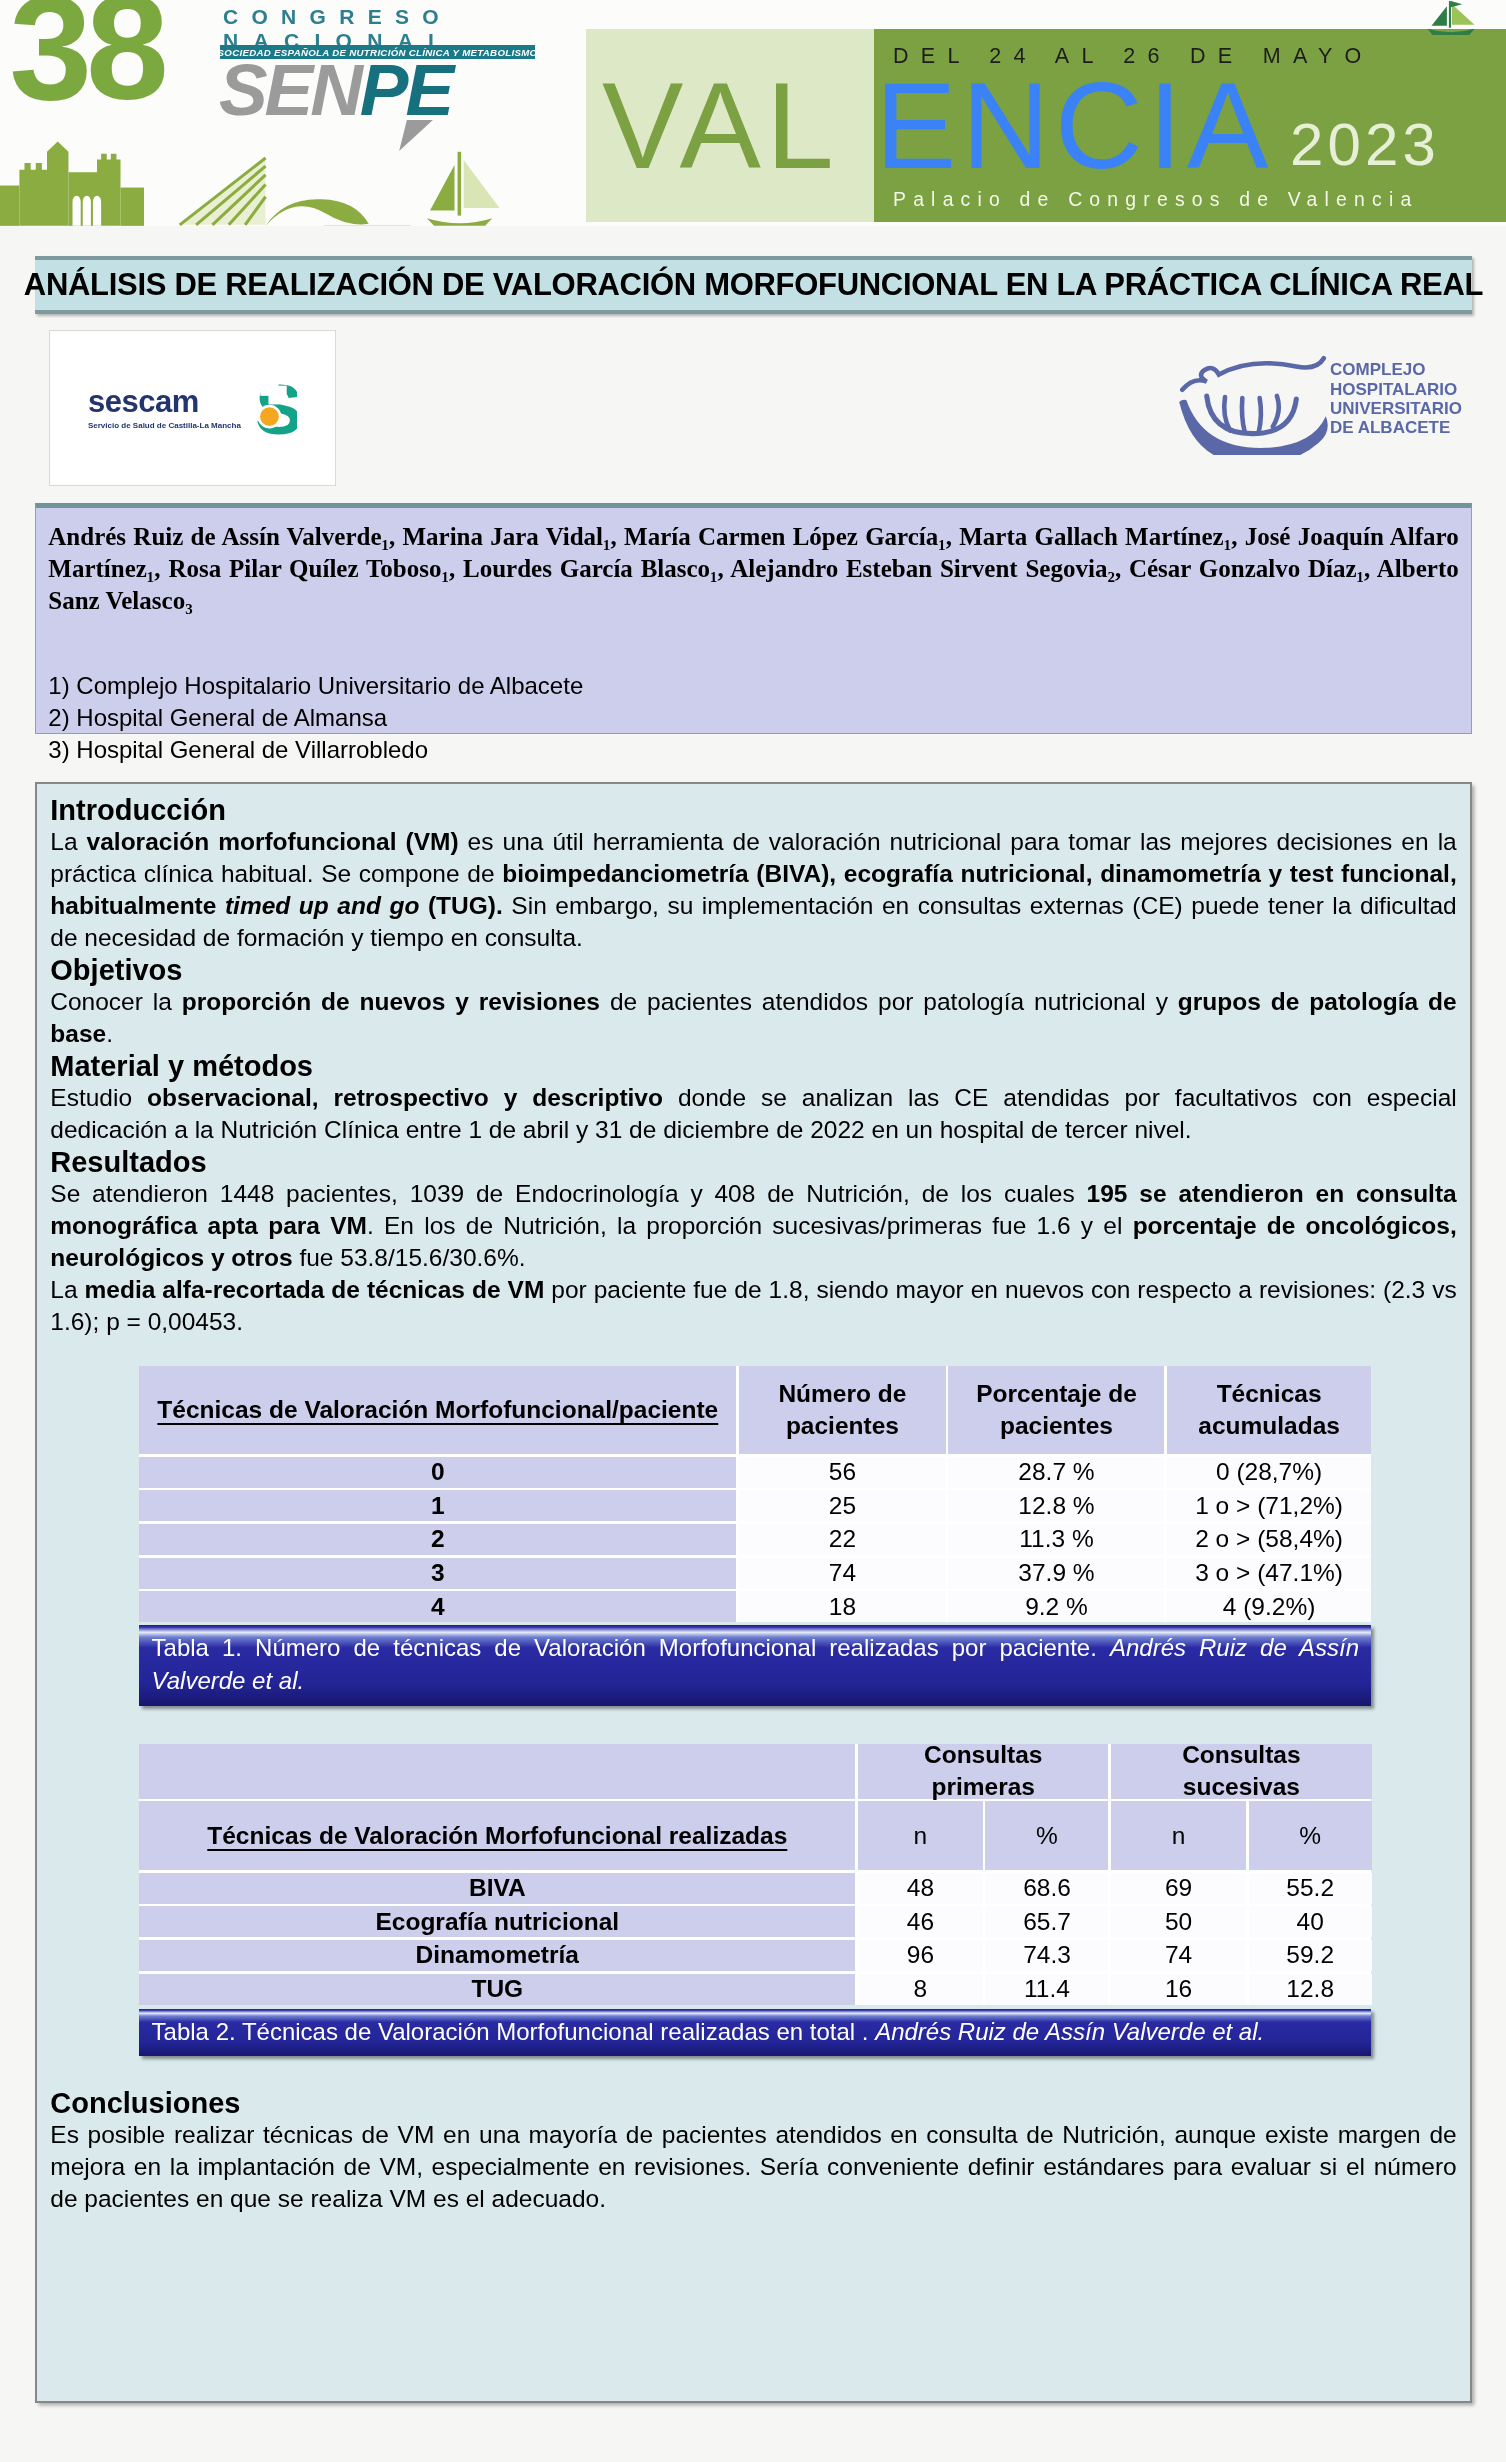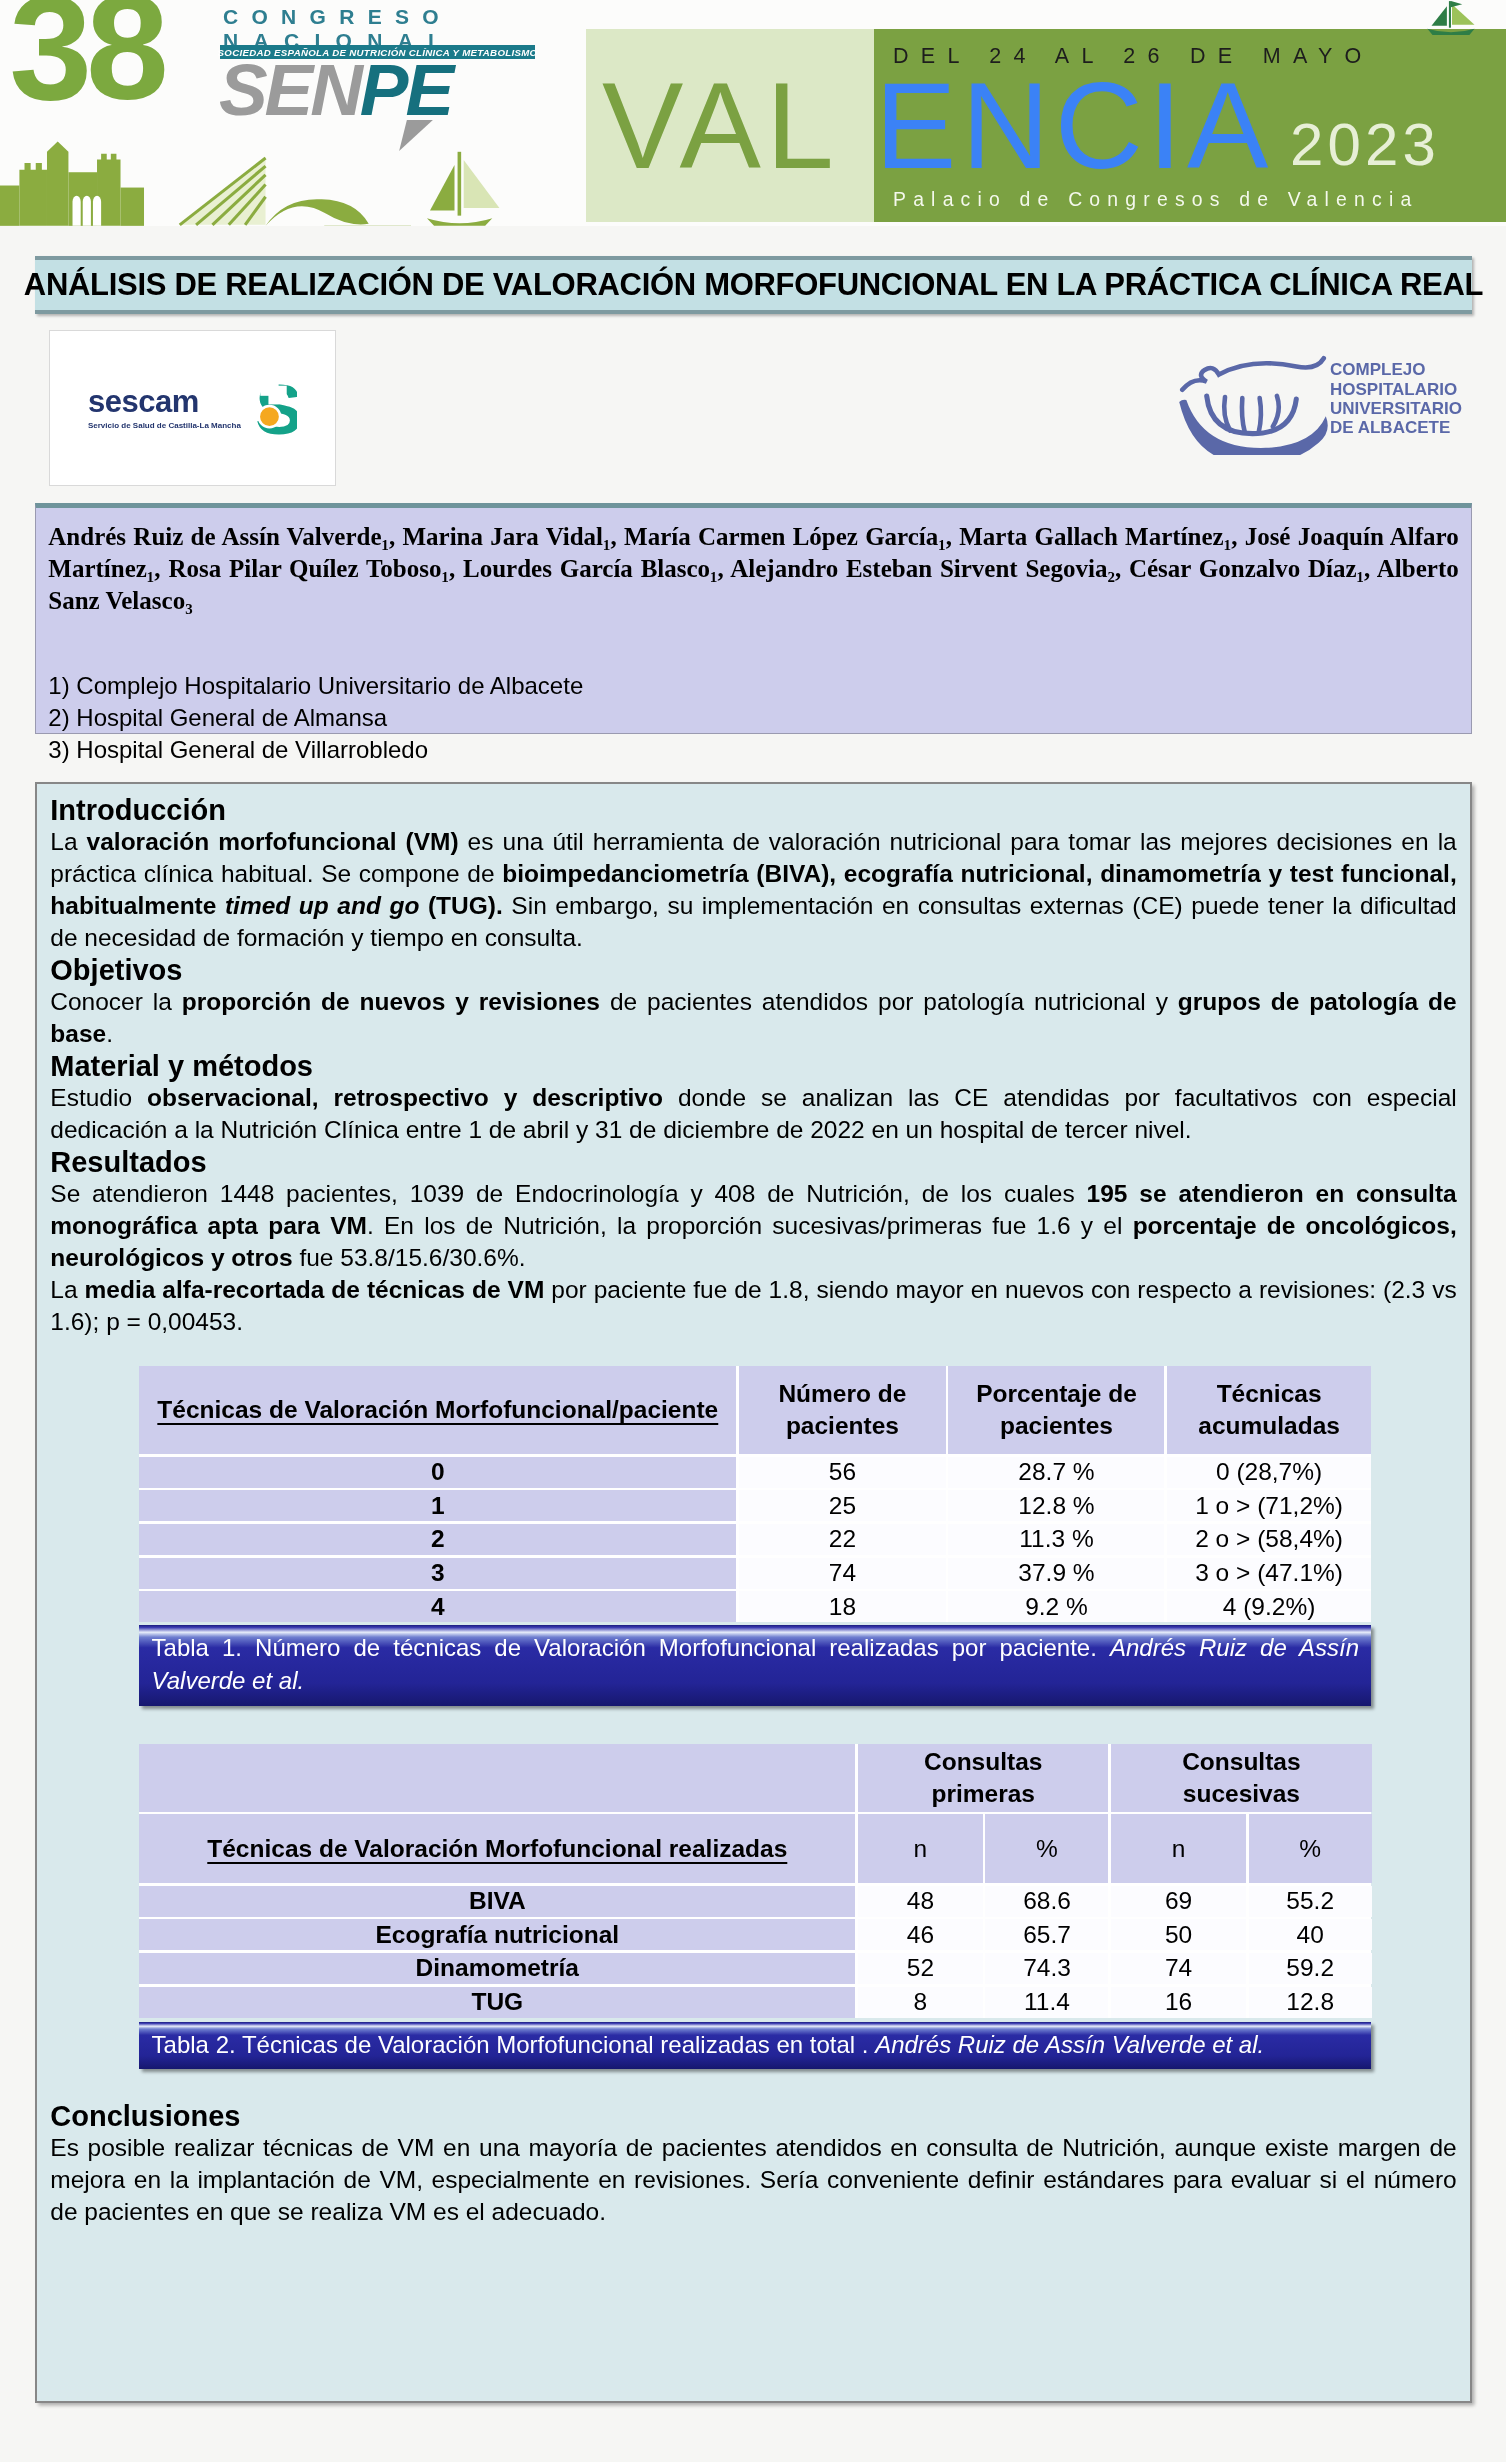--- a/index.html
+++ b/index.html
@@ -67,21 +67,21 @@
   .bi{font-weight:700;font-style:italic;}
 
   
   .tbl{display:grid;gap:2.6px;background:#fff;margin-left:89px;width:1232px;}
   .t1{grid-template-columns:597px 207px 216px 204px;margin-top:28px;}
   .t2{grid-template-columns:716px 125px 123px 135px 123px;margin-top:38px;}
   .hc{background:#CDCDEC;display:flex;align-items:center;justify-content:center;text-align:center;
       font-weight:700;padding:0 14.3px;box-sizing:border-box;}
   .hc.u span{text-decoration:underline;text-decoration-thickness:2px;text-underline-offset:5.1px;}
   .h1{height:88px;}
-  .h2a{height:68px;}
+  .h2a{height:55px;}
   .h2b{height:69px;}
   .plain{font-weight:400;}
   .lc{background:#CDCDEC;font-weight:700;display:flex;align-items:center;justify-content:center;height:31px;}
   .dc{background:#FCFCFF;display:flex;align-items:center;justify-content:center;height:31px;}
   .sp2{grid-column:span 2;}
 
   
   .caption{margin-left:89px;width:1232px;box-sizing:border-box;color:#fff;
     background:linear-gradient(180deg,#1b1c7f 0%,#3a3bb0 3%,#e6ecfa 9%,#6f7fd0 15%,#2a2ba4 28%,#232496 72%,#16176e 100%);
     font-size:24px;line-height:33px;padding:6.1px 12.3px 8.2px;text-align:justify;
@@ -268,21 +268,21 @@
       <div class="dc">69</div>
       <div class="dc">55.2</div>
 
       <div class="lc">Ecografía nutricional</div>
       <div class="dc">46</div>
       <div class="dc">65.7</div>
       <div class="dc">50</div>
       <div class="dc">40</div>
 
       <div class="lc">Dinamometría</div>
-      <div class="dc">52</div>
+      <div class="dc">96</div>
       <div class="dc">74.3</div>
       <div class="dc">74</div>
       <div class="dc">59.2</div>
 
       <div class="lc">TUG</div>
       <div class="dc">8</div>
       <div class="dc">11.4</div>
       <div class="dc">16</div>
       <div class="dc">12.8</div>
     </div>

